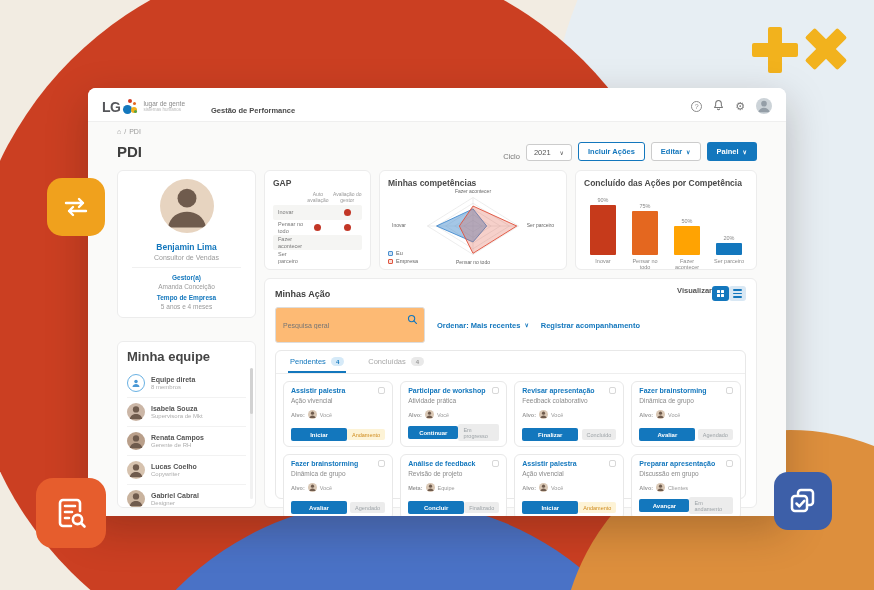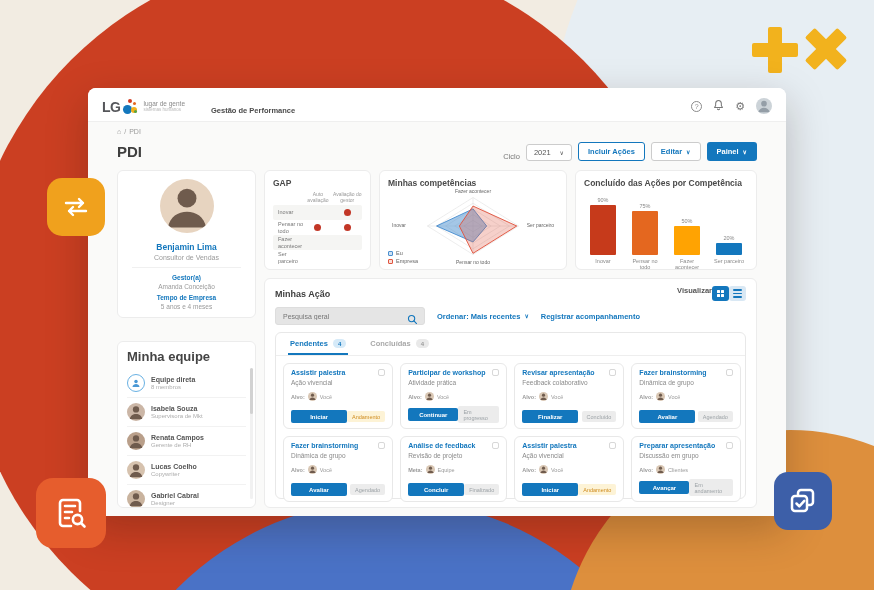--- a/index.html
+++ b/index.html
@@ -138,30 +138,30 @@
   .panel-title{font-size:9px;font-weight:bold;color:#3f3f3f}
   .view-group{margin-left:auto;display:flex;gap:0}
   .view-lbl{font-size:7.5px;color:#555;font-weight:bold}
   .vbtn{width:17px;height:15px;border-radius:3px;display:flex;align-items:center;justify-content:center}
   .vbtn-grid{background:#1377bd}
   .vbtn-grid i{display:grid;grid-template-columns:3px 3px;gap:1.5px}
   .vbtn-grid i b{width:3px;height:3px;background:#fff;border-radius:.5px}
   .vbtn-list{background:#d9e8f4;flex-direction:column;gap:2px;display:flex;align-items:center;justify-content:center}
   .vbtn-list b{width:9px;height:1.5px;background:#1377bd;border-radius:1px}
   .filters{display:flex;align-items:center;gap:12px;margin-top:6px}
-  .search-sm{position:relative;width:150px;height:18px;border:1px solid #ddd;border-radius:3px;background:#e5e5e5;display:flex;align-items:center}
+  .search-sm{position:relative;width:150px;height:36px;border:1px solid #ddd;border-radius:3px;background:#fdba74;display:flex;align-items:center}
   .search-sm input{border:0;outline:0;width:120px;font-size:7px;color:#666;padding-left:7px;background:transparent;font-family:"Liberation Sans",sans-serif}
   .search-sm .mag{position:absolute;right:6px;top:3px}
   .link-sort{font-size:7.5px;font-weight:bold;color:#1377bd;display:flex;align-items:center;gap:4px}
   .link-reg{font-size:7.5px;font-weight:bold;color:#1377bd}
 
   #tabsbox{border:1px solid #e8e8e8;border-radius:6px;margin-top:7px;flex:1;display:flex;flex-direction:column;min-height:0;background:#fff}
   .tabbar{display:flex;gap:20px;padding:0 12px;border-bottom:1px solid #eee;flex:0 0 auto}
   .tab{display:flex;align-items:center;gap:5px;padding:6px 2px 5px;border-bottom:2px solid transparent}
-  .tab-lab{font-size:7.5px;font-weight:bold;color:#a8a8a8}
+  .tab-lab{font-size:7.5px;font-weight:normal;color:#a8a8a8}
   .tab.active{border-bottom-color:#1377bd}
   .tab.active .tab-lab{color:#1377bd}
   .tab-badge{font-size:6px;font-weight:bold;border-radius:6px;padding:1.5px 5px;background:#e9e9e9;color:#9a9a9a}
   .tab.active .tab-badge{background:#d6eaf8;color:#1377bd}
   .cards-grid{flex:1;display:grid;grid-template-columns:repeat(4,1fr);gap:7px;padding:7px;min-height:0}
   .acard{border:1px solid #e8e8e8;border-radius:6px;padding:5px 7px;background:#fff;display:flex;flex-direction:column}
   .acard-top{display:flex;align-items:flex-start}
   .acard-title{font-size:7px;font-weight:bold;color:#1377bd;line-height:1.1}
   .acard-check{margin-left:auto;width:7px;height:7px;border:1px solid #d8d8d8;border-radius:2px;flex:0 0 auto}
   .acard-sub{font-size:6.5px;color:#8a8a8a;margin-top:2.5px}

